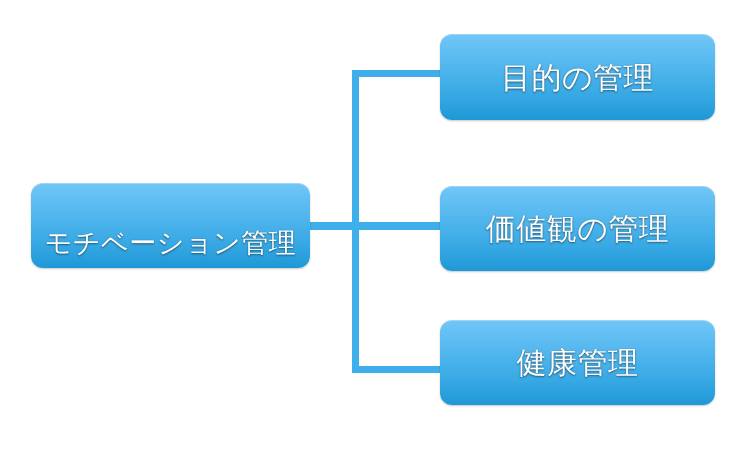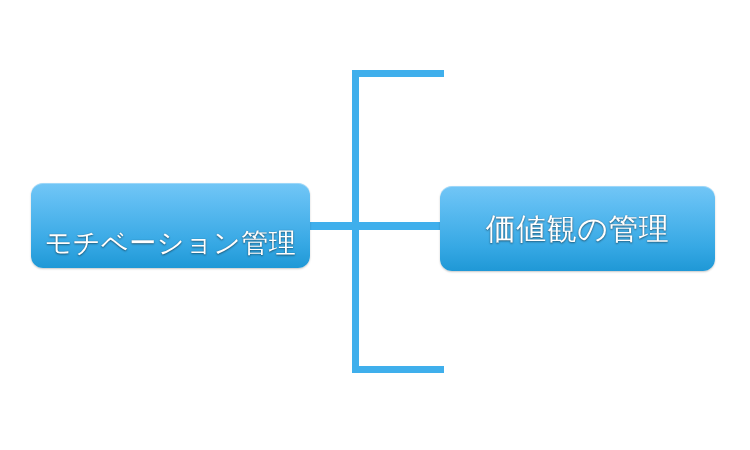--- a/index.html
+++ b/index.html
@@ -133,19 +133,25 @@
     <div class="conn conn-trunk"></div>
     <div class="conn conn-branch-top"></div>
     <div class="conn conn-branch-mid"></div>
     <div class="conn conn-branch-bot"></div>
   </div>
 
   <div class="node" id="node-root">
     <span class="node-label">モチベーション管理</span>
   </div>
 
+  <div class="node" id="node-child-0">
+    <span class="node-label">目的の管理</span>
+  </div>
 
   <div class="node" id="node-child-1">
     <span class="node-label">価値観の管理</span>
   </div>
 
+  <div class="node" id="node-child-2">
+    <span class="node-label">健康管理</span>
+  </div>
 
 </div>
 
 </body></html>

